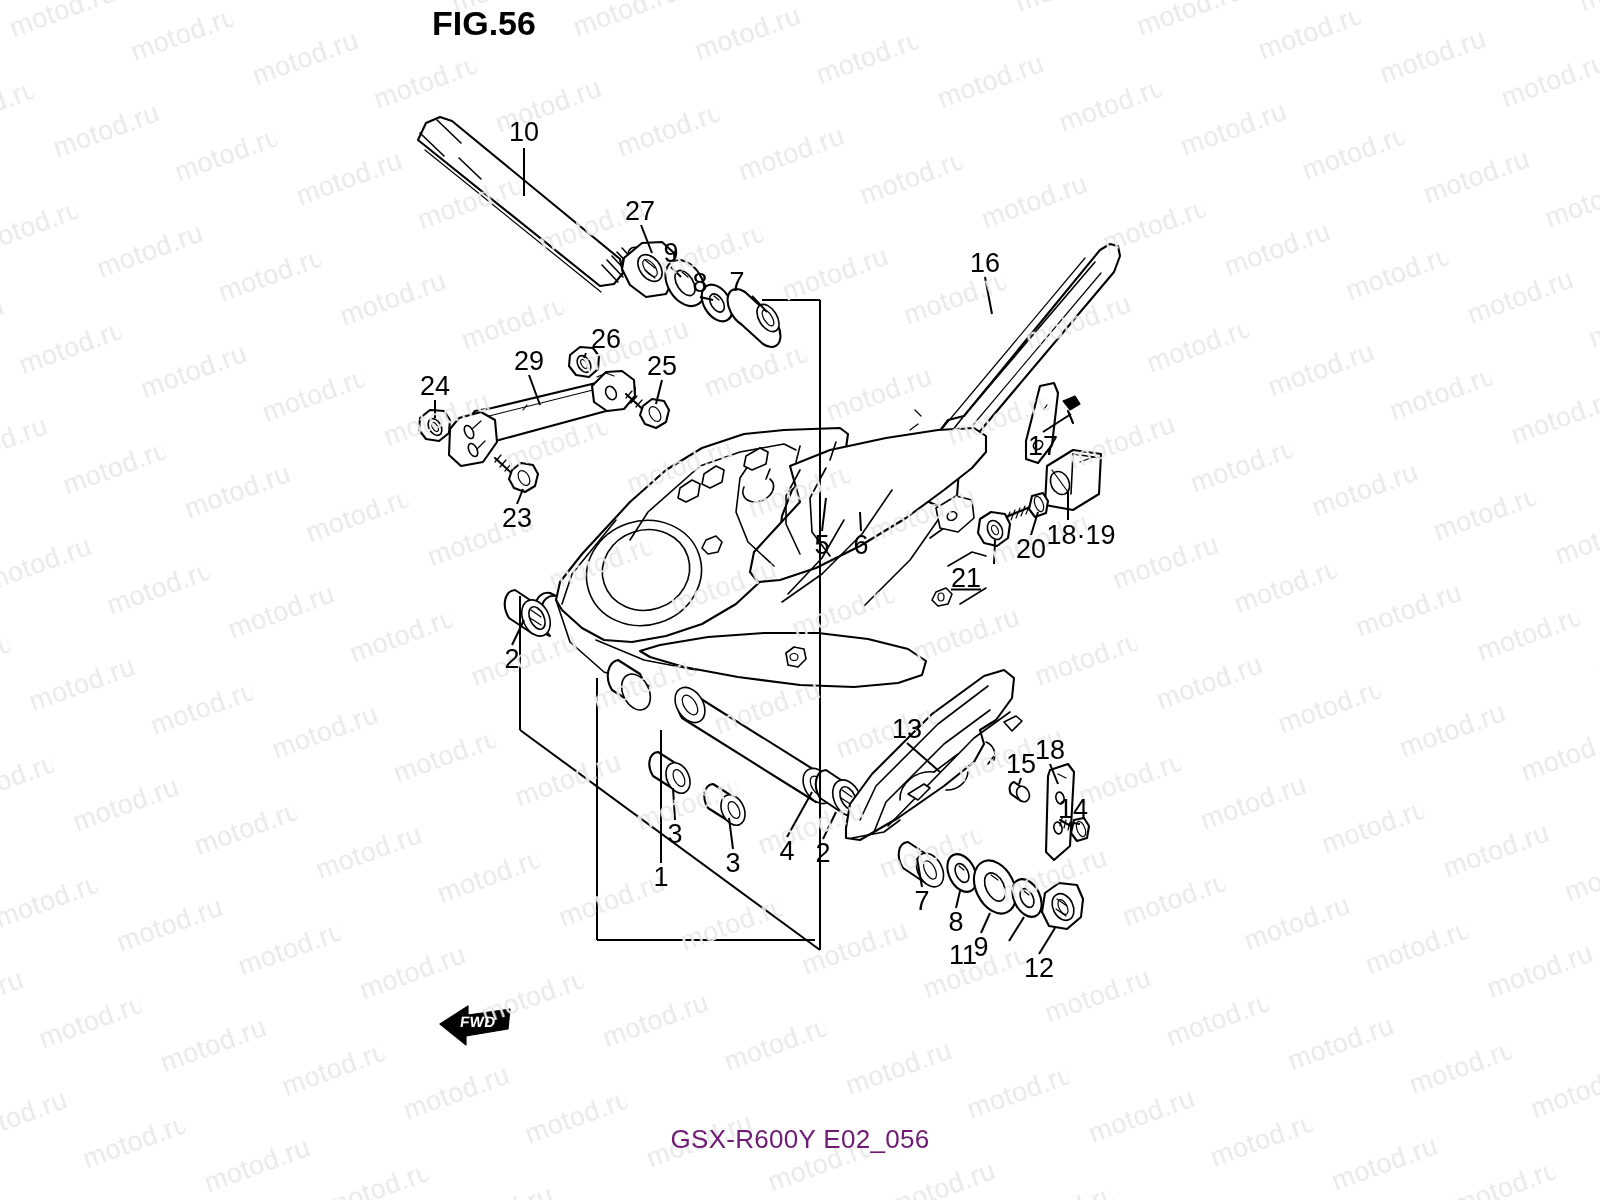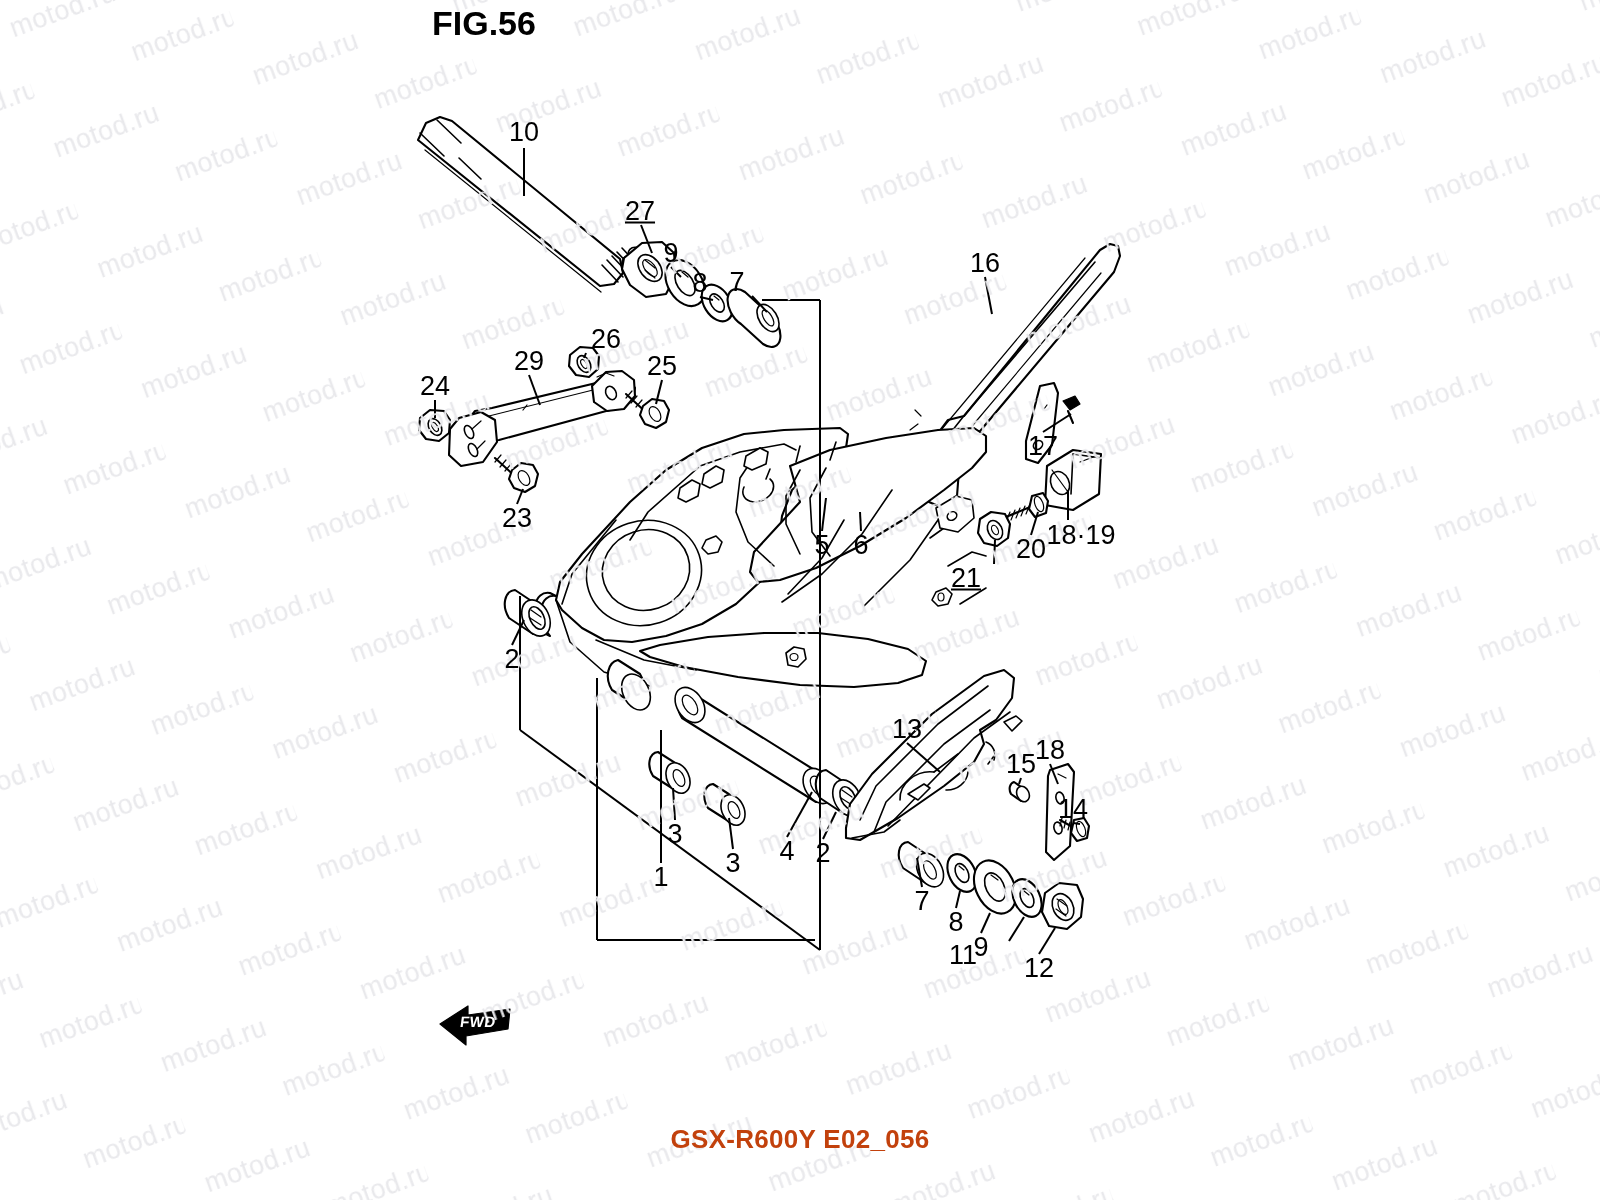--- a/index.html
+++ b/index.html
@@ -46,22 +46,22 @@
   }
   #fig-title{
     position:absolute;left:432px;top:4px;
     font-family:"Liberation Sans","DejaVu Sans",sans-serif;
     font-size:34px;font-weight:700;letter-spacing:0px;
     color:#000;white-space:nowrap;
   }
   .footer-line{
     position:absolute;left:50%;transform:translateX(-50%);
     font-family:"Liberation Sans","DejaVu Sans",sans-serif;
-    font-size:26px;font-weight:700;letter-spacing:.3px;
-    color:#c2410c;white-space:nowrap;text-align:center;
+    font-size:26px;font-weight:400;letter-spacing:.3px;
+    color:#701a75;white-space:nowrap;text-align:center;
   }
   #footer-code{top:1124px;}
   #footer-name{top:1160px;}
   .fwd-label{
     position:absolute;
     font-family:"Liberation Sans","DejaVu Sans",sans-serif;
     font-size:15px;font-weight:700;color:#ffffff;
     letter-spacing:.5px;white-space:nowrap;
     transform:translate(-50%,-50%) skewX(-8deg);
     z-index:9;
@@ -519,17 +519,17 @@
       <div class="callout" style="left: 985px; top: 263px;">16</div>
       <div class="callout" style="left: 1043px; top: 446px;">17</div>
       <div class="callout" style="left: 1081px; top: 535px;">18·19</div>
       <div class="callout" style="left: 1031px; top: 549px;">20</div>
       <div class="callout" style="left: 966px; top: 578px; text-decoration: underline;">21</div>
       <div class="callout" style="left: 529px; top: 361px;">29</div>
       <div class="callout" style="left: 517px; top: 518px;">23</div>
       <div class="callout" style="left: 435px; top: 386px;">24</div>
       <div class="callout" style="left: 662px; top: 366px;">25</div>
       <div class="callout" style="left: 606px; top: 339px;">26</div>
-      <div class="callout" style="left: 640px; top: 211px; text-decoration: underline;">27</div>
+      <div class="callout" style="left: 640px; top: 211px;">27</div>
       <div class="callout" style="left: 1050px; top: 750px;">18</div>
     </div>
 
 </div>
 
 </body></html>

